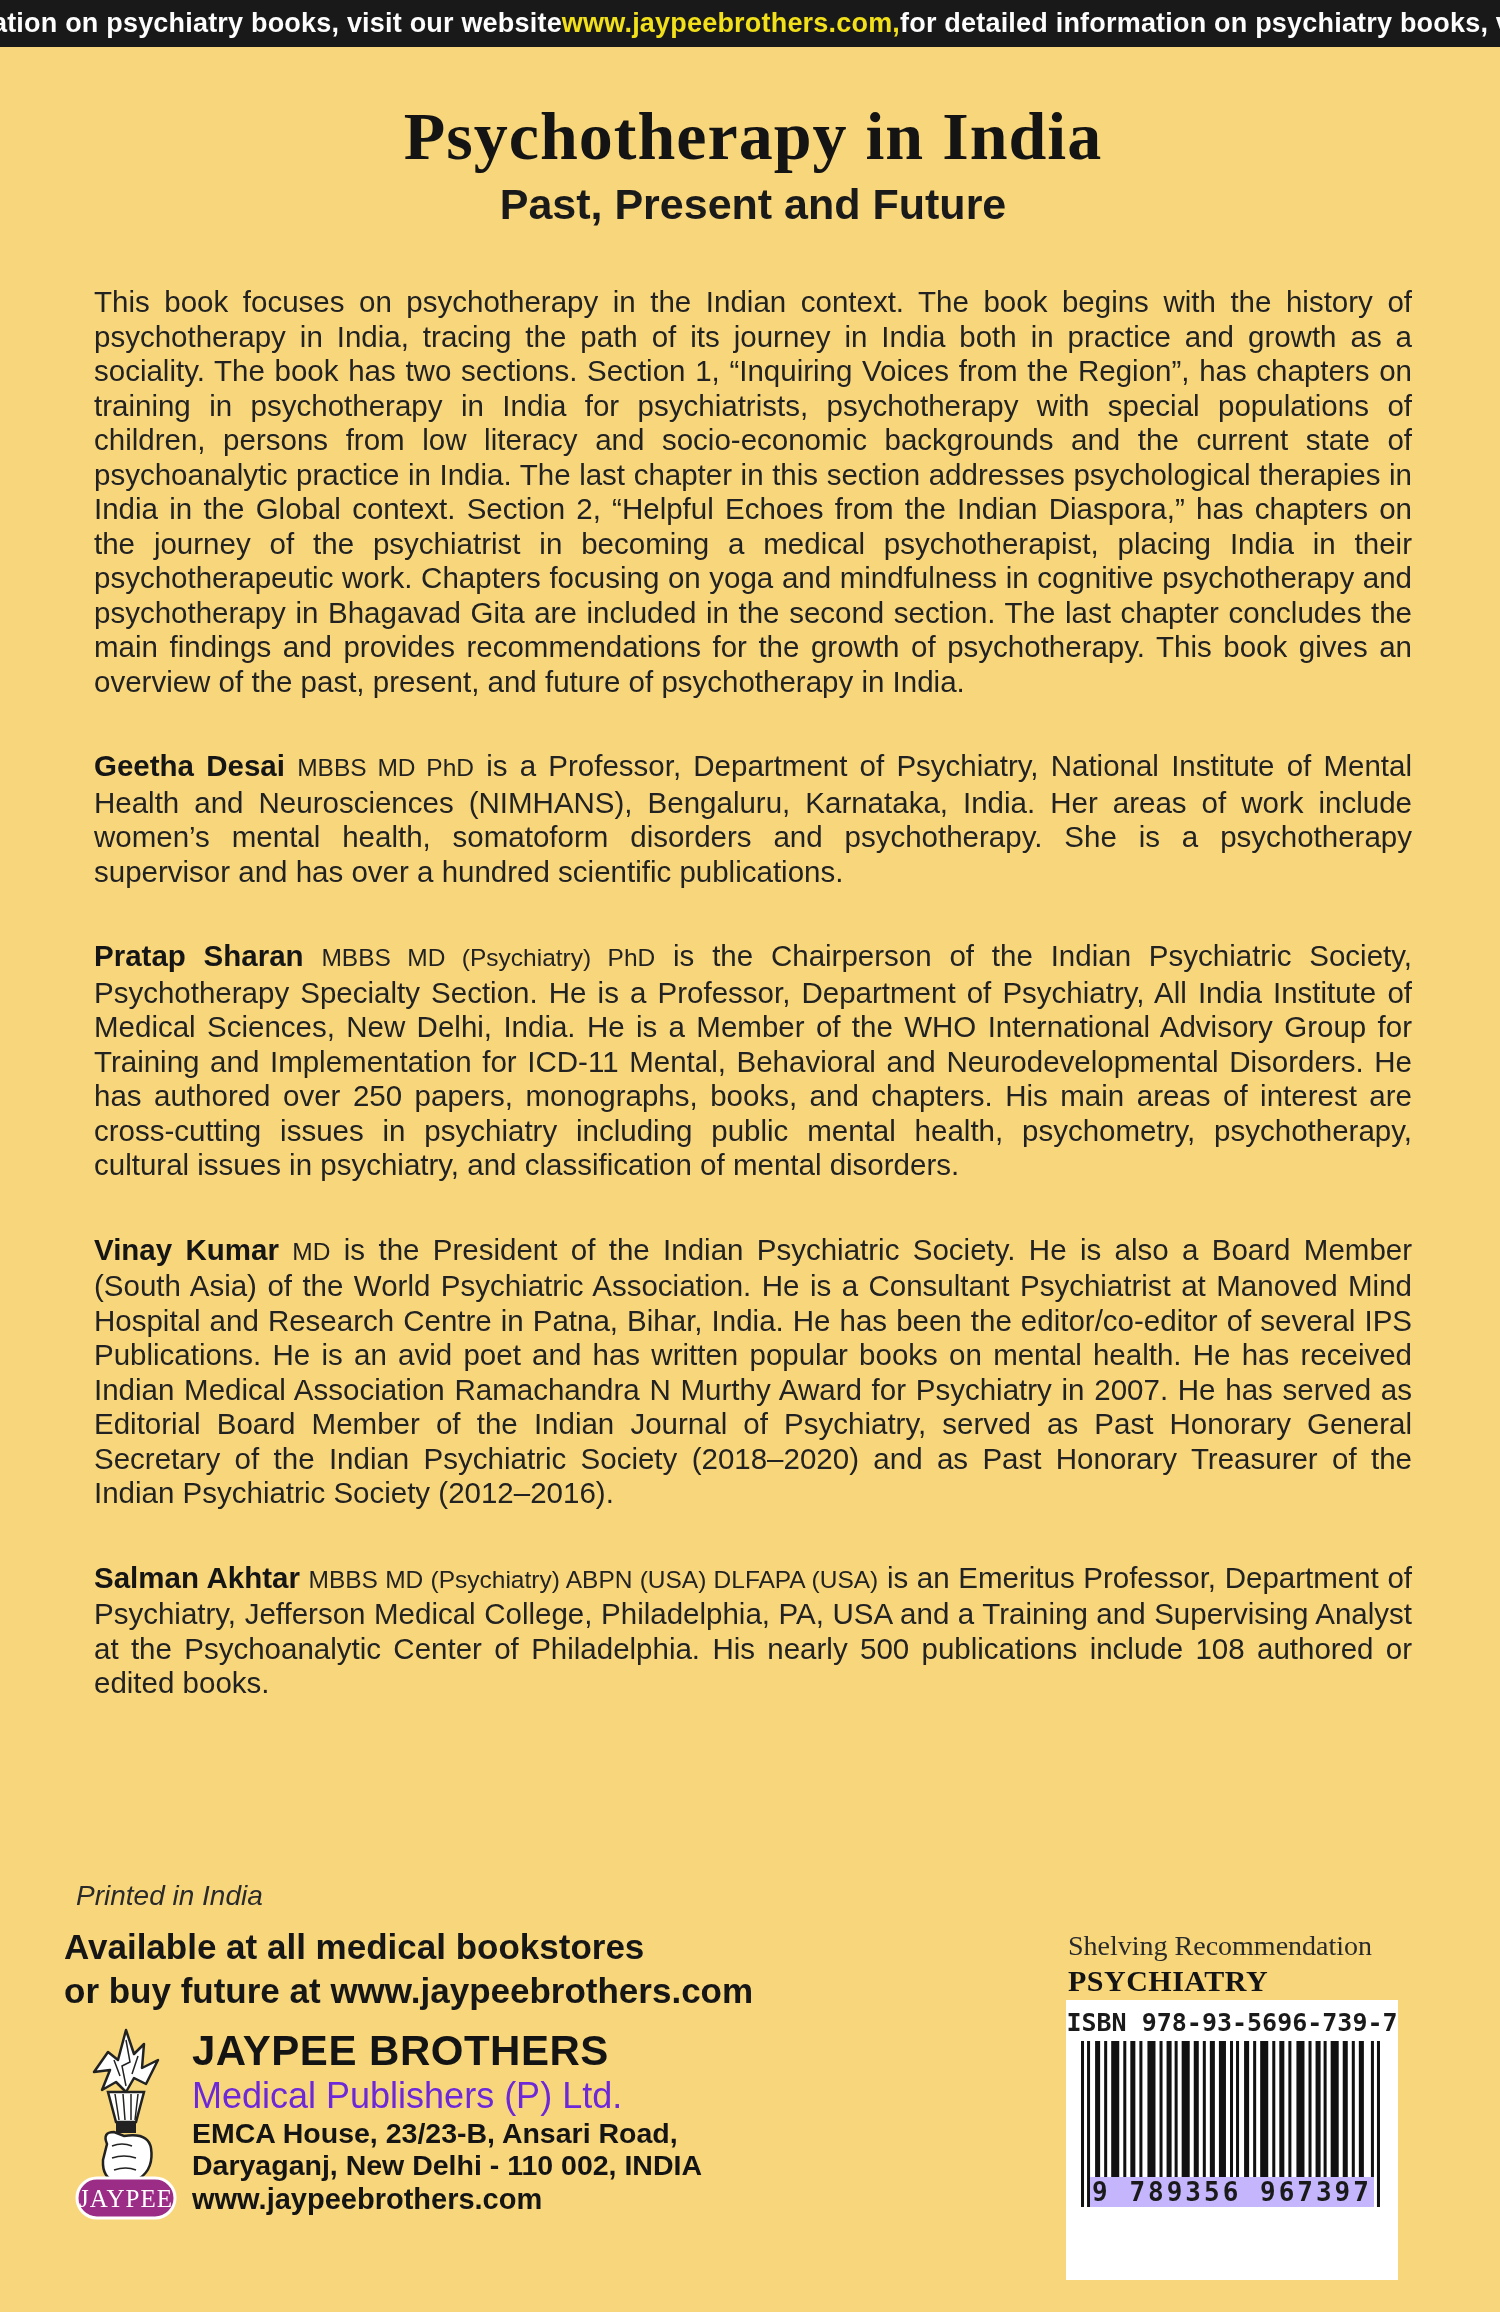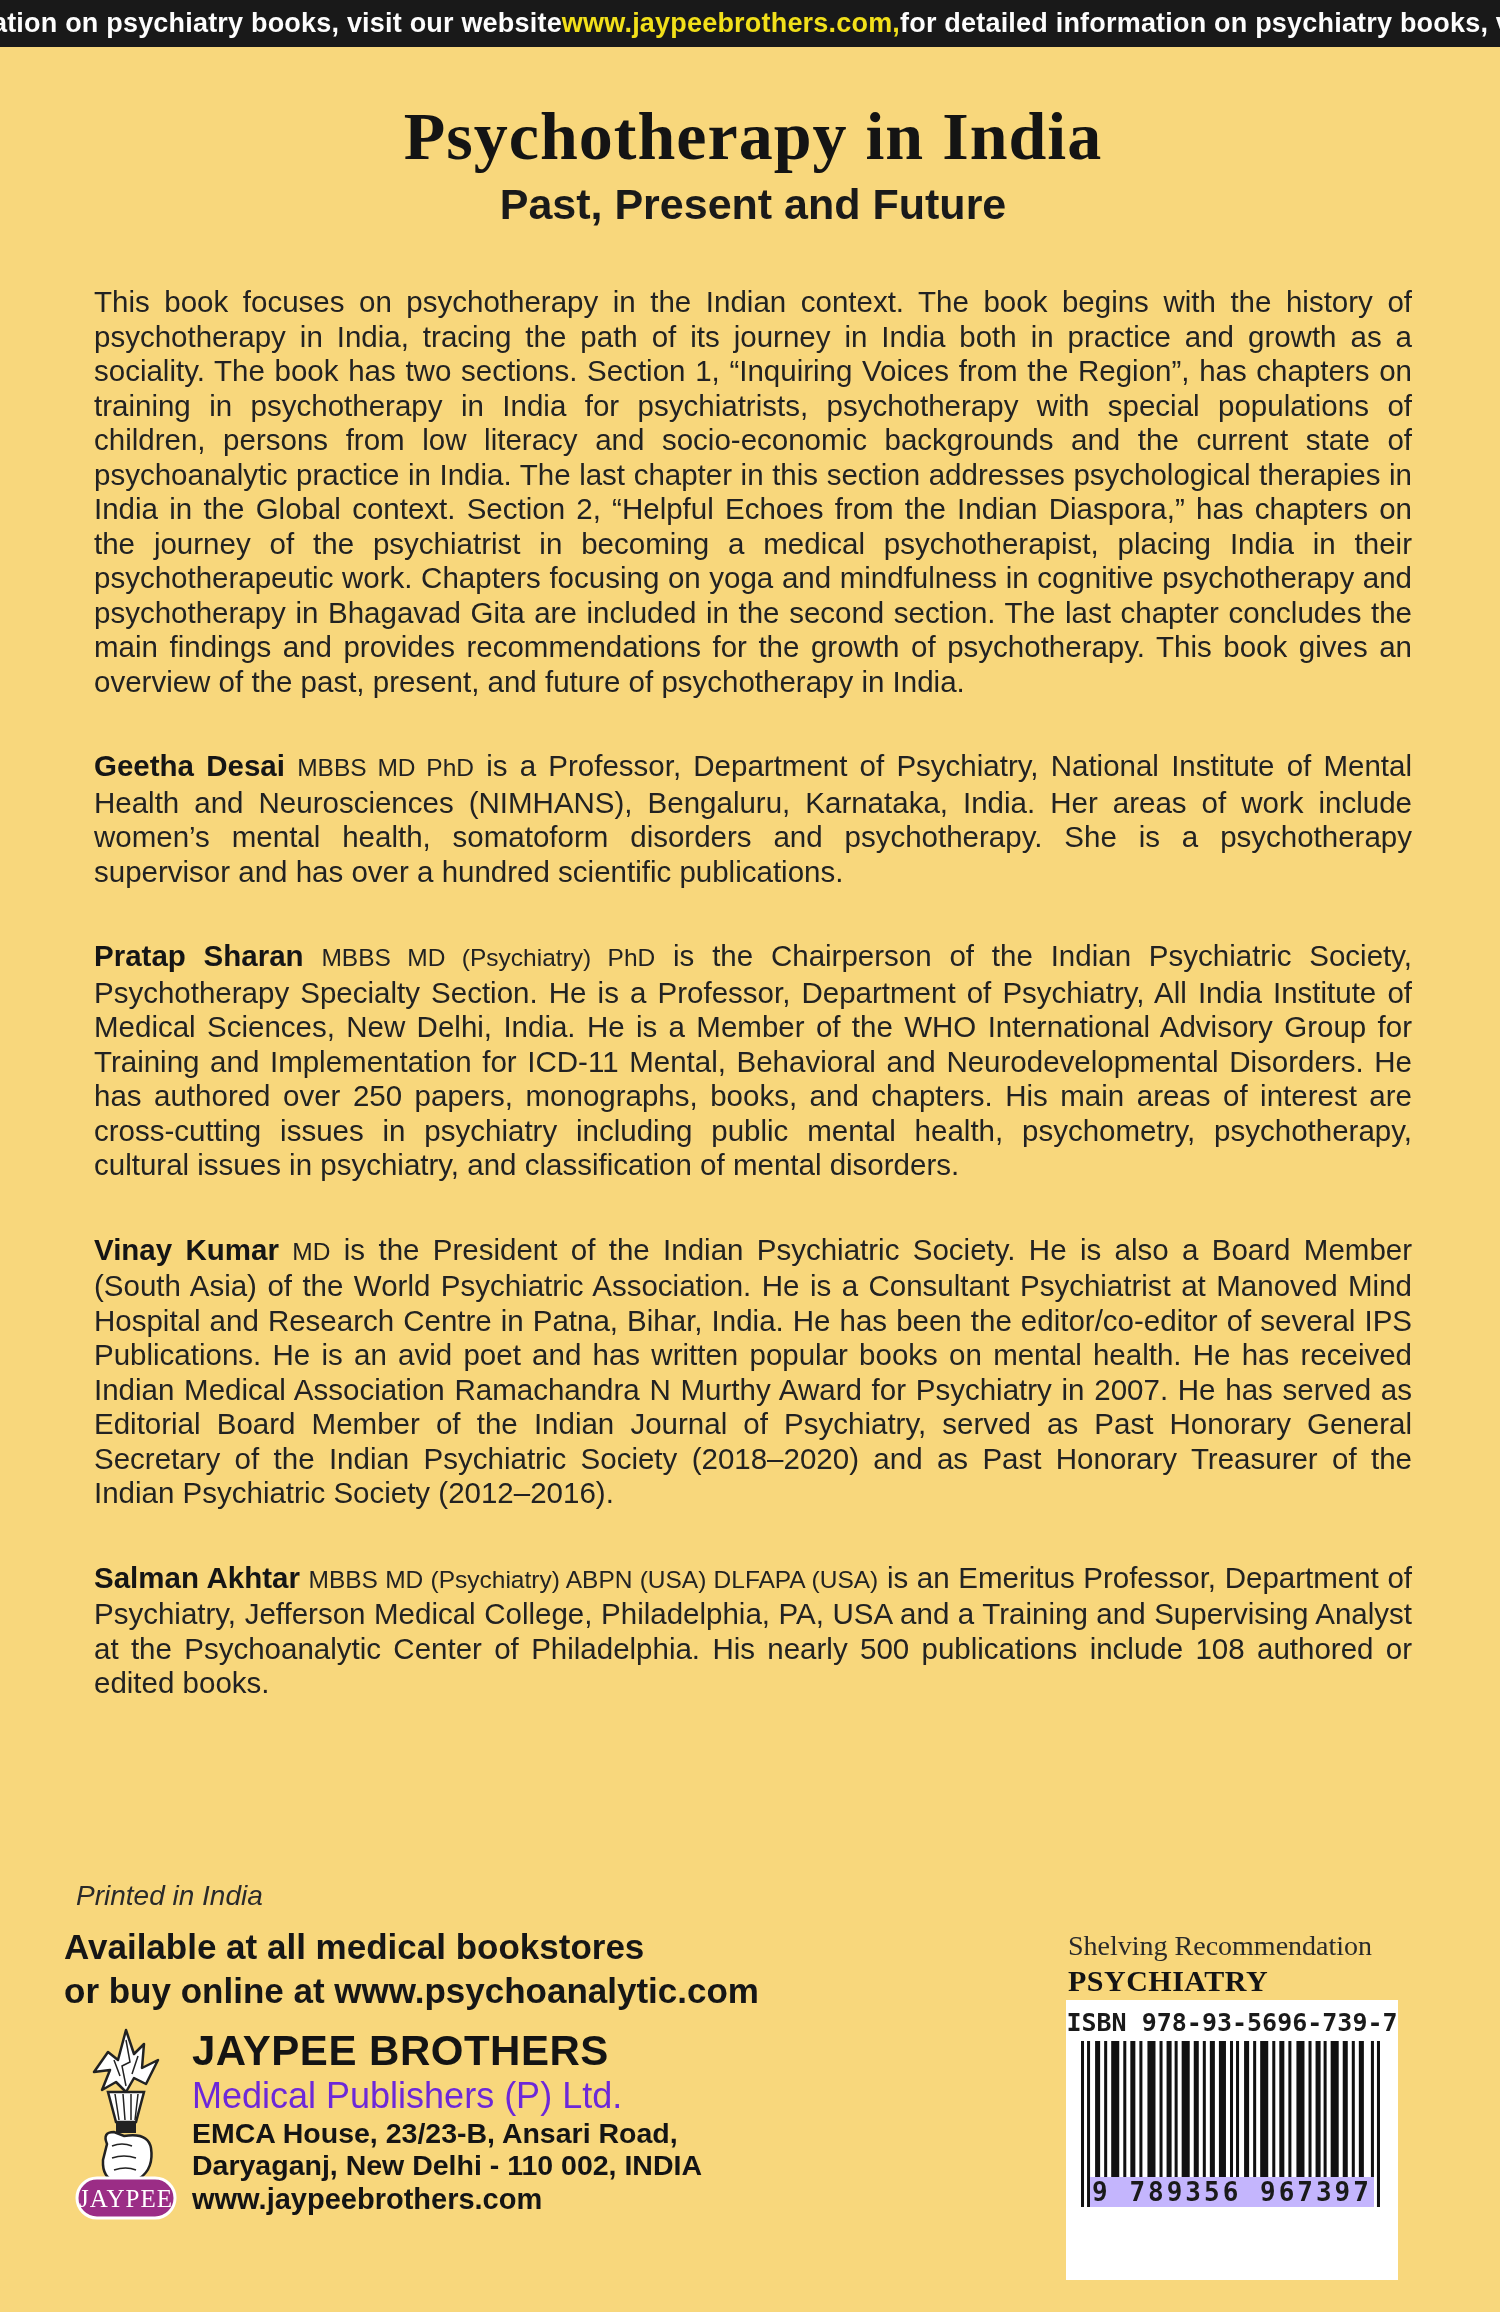--- a/index.html
+++ b/index.html
@@ -147,21 +147,21 @@
 
   <p class="bio"><span class="author-name">Salman Akhtar</span> <span class="creds">MBBS MD (Psychiatry) ABPN (USA) DLFAPA (USA)</span> <span>is an Emeritus Professor, Department of Psychiatry, Jefferson Medical College, Philadelphia, PA, USA and a Training and Supervising Analyst at the Psychoanalytic Center of Philadelphia. His nearly 500 publications include 108 authored or edited books.</span></p>
 </div>
 
 <div class="footer">
 
   <div class="printed">Printed in India</div>
 
   <div class="avail">
     <div>Available at all medical bookstores</div>
-    <div>or buy online at www.psychoanalytic.com</div>
+    <div>or buy future at www.jaypeebrothers.com</div>
   </div>
 
   <div class="pubrow">
 
     <svg class="logo" viewBox="0 0 104 196" xmlns="http://www.w3.org/2000/svg">
 
       <path d="M52 4 L60 28 L70 18 L68 42 L84 34 L72 58 L60 52 L52 66 L42 56 L28 64 L36 44 L20 46 L34 26 L44 34 Z" fill="#ffffff" stroke="#222" stroke-width="2.5" stroke-linejoin="round"></path>
       <path d="M52 14 L56 36 L48 40 L52 60" fill="none" stroke="#222" stroke-width="1.5"></path>
       <path d="M40 34 L46 50 M64 30 L58 48" fill="none" stroke="#222" stroke-width="1.5"></path>
 

